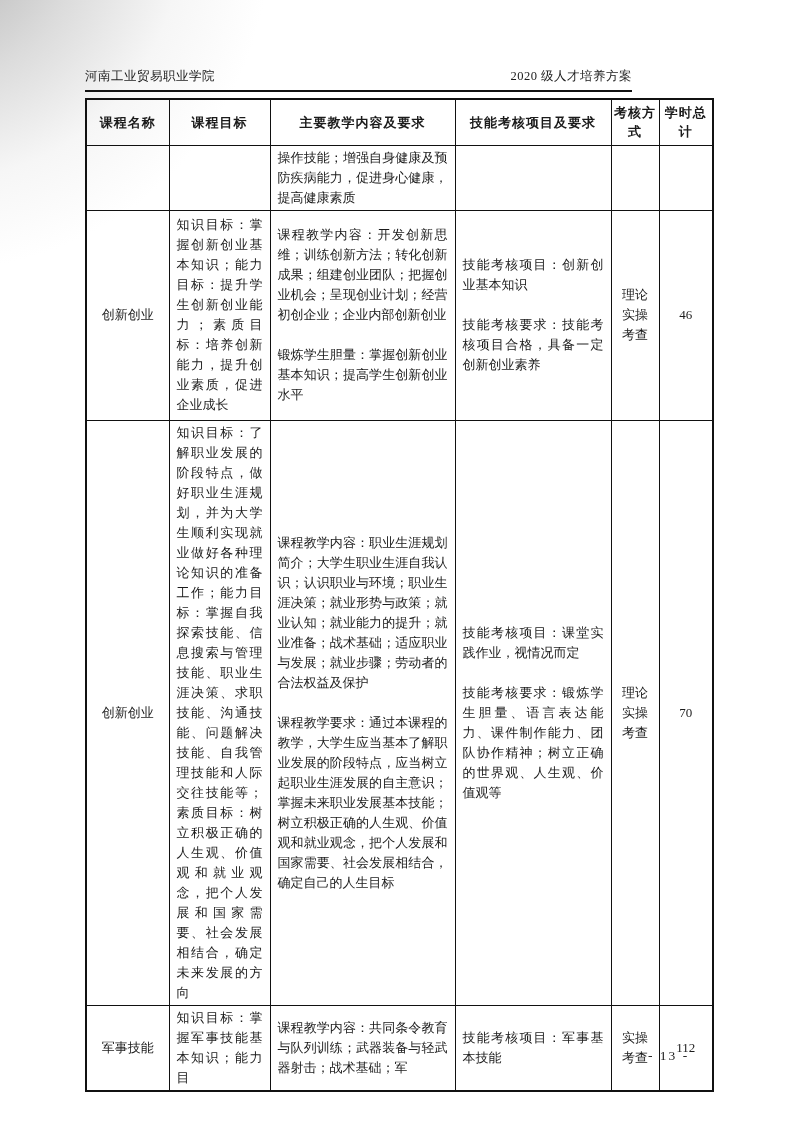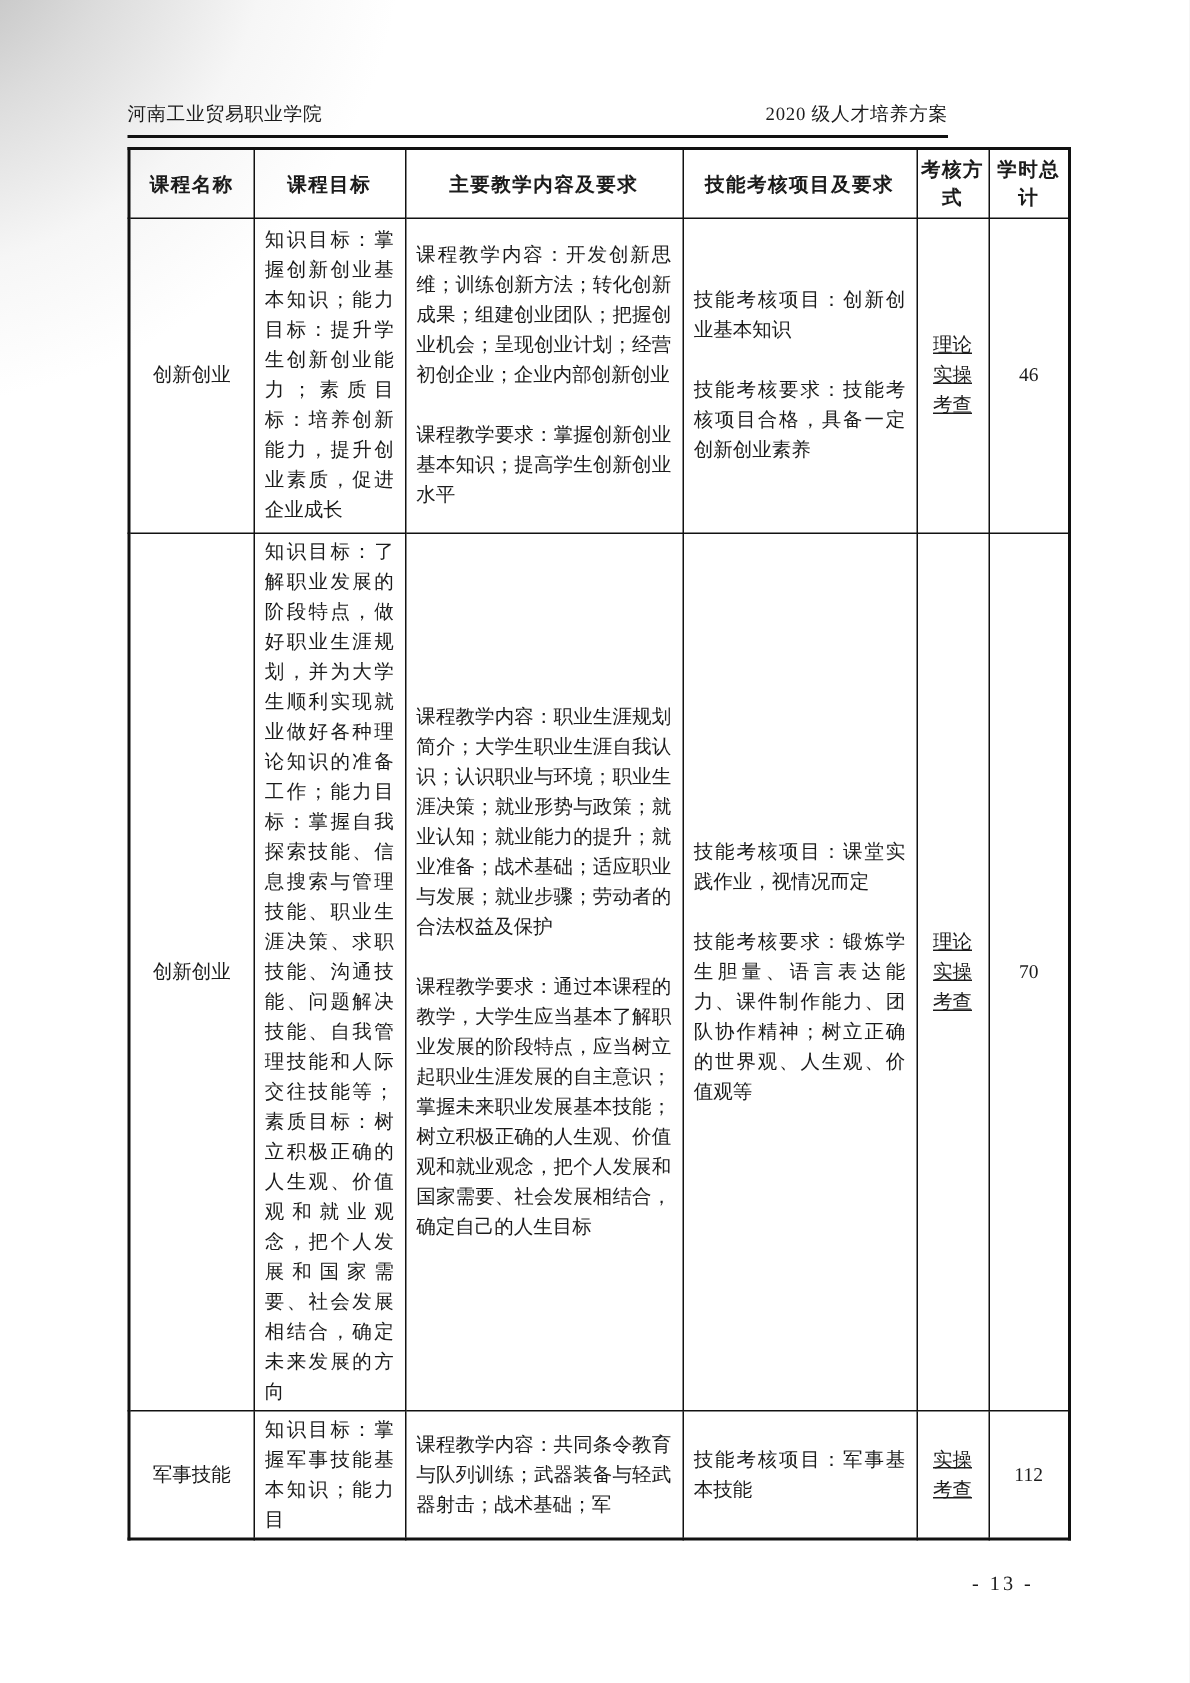--- a/index.html
+++ b/index.html
@@ -70,21 +70,21 @@
     padding: 2px 7px;
   }
 
   .cell-text {
     white-space: pre-line;
     text-align: justify;
     text-justify: inter-character;
   }
 
   td.c-name   { text-align: center; padding: 2px 2px; }
-  td.c-method { text-align: center; padding: 2px 1px; white-space: pre-line; text-decoration: underline; }
+  td.c-method { text-align: center; padding: 2px 1px; white-space: pre-line; }
   td.c-hours  { text-align: center; padding: 2px 1px; font-family: "Liberation Serif", serif; }
   td.v-top    { vertical-align: top; }
 
   tr.r1 td { height: 57px; }
   tr.r2 td { height: 210px; }
   tr.r3 td { height: 538px; }
   tr.r4 td { height: 59px; }
 
   .page-number {
     position: absolute;
@@ -119,26 +119,34 @@
         <tr>
           <th class="hdr">课程名称</th>
           <th class="hdr">课程目标</th>
           <th class="hdr">主要教学内容及要求</th>
           <th class="hdr">技能考核项目及要求</th>
           <th class="hdr">考核方式</th>
           <th class="hdr">学时总计</th>
         </tr>
       </thead>
       <tbody>
+        <tr class="r1">
+          <td class="c-name"></td>
+          <td class="cell-text"></td>
+          <td class="cell-text">操作技能；增强自身健康及预防疾病能力，促进身心健康，提高健康素质</td>
+          <td class="cell-text"></td>
+          <td class="c-method"></td>
+          <td class="c-hours"></td>
+        </tr>
         <tr class="r2">
           <td class="c-name">创新创业</td>
           <td class="cell-text">知识目标：掌握创新创业基本知识；能力目标：提升学生创新创业能力；素质目标：培养创新能力，提升创业素质，促进企业成长</td>
           <td class="cell-text">课程教学内容：开发创新思维；训练创新方法；转化创新成果；组建创业团队；把握创业机会；呈现创业计划；经营初创企业；企业内部创新创业
 
-课程教学要求：掌握创新创业基本知识；提高学生创新创业水平</td>
+锻炼学生胆量：掌握创新创业基本知识；提高学生创新创业水平</td>
           <td class="cell-text">技能考核项目：创新创业基本知识
 
 技能考核要求：技能考核项目合格，具备一定创新创业素养</td>
           <td class="c-method">理论
 实操
 考查</td>
           <td class="c-hours">46</td>
         </tr>
         <tr class="r3">
           <td class="c-name">创新创业</td>

